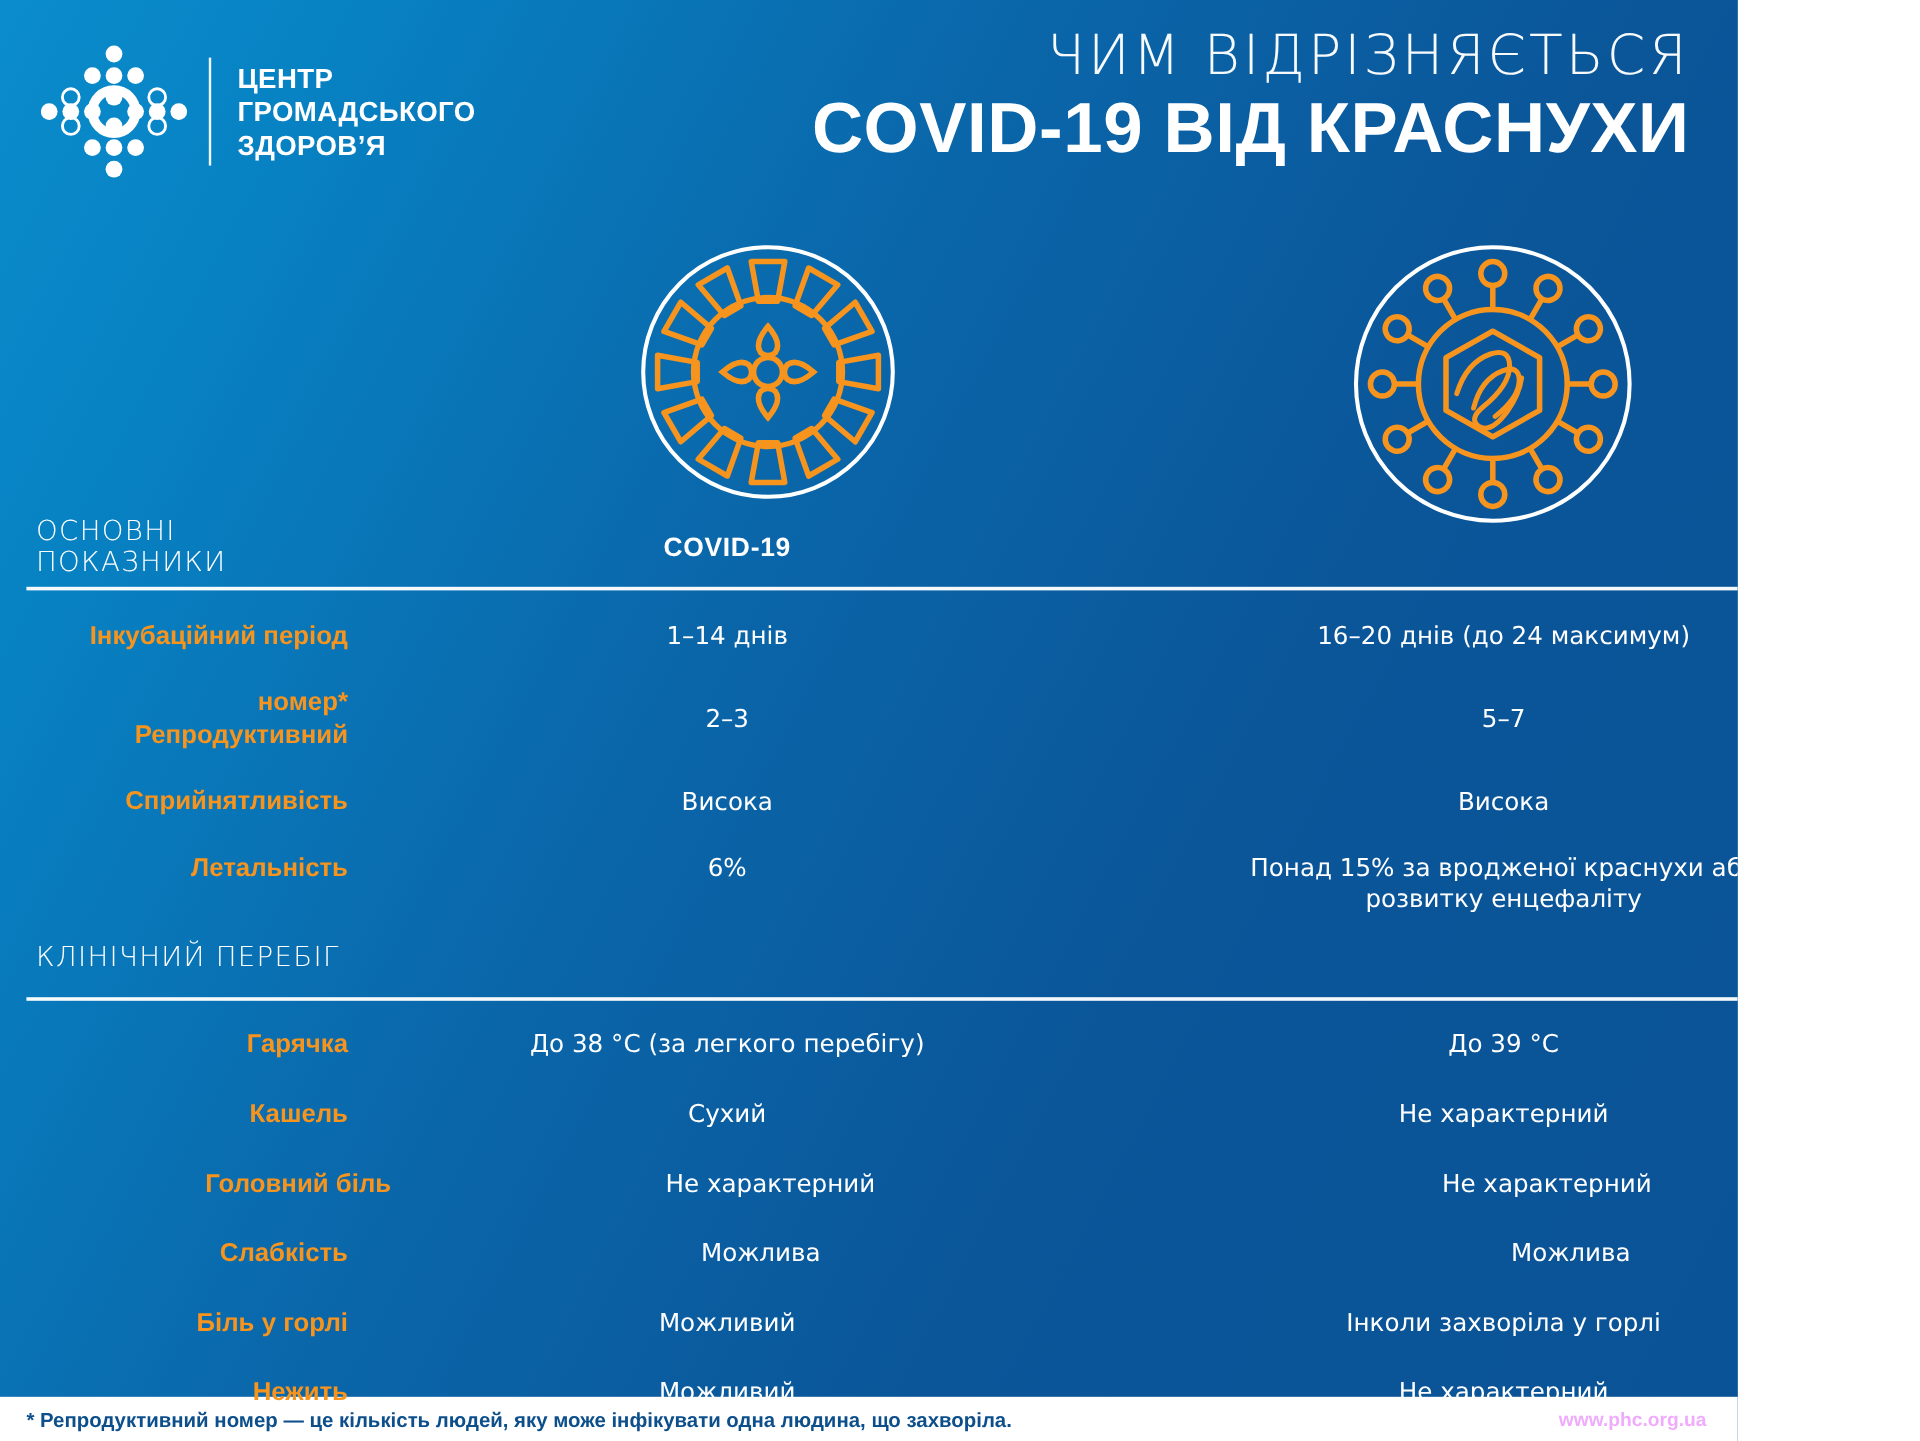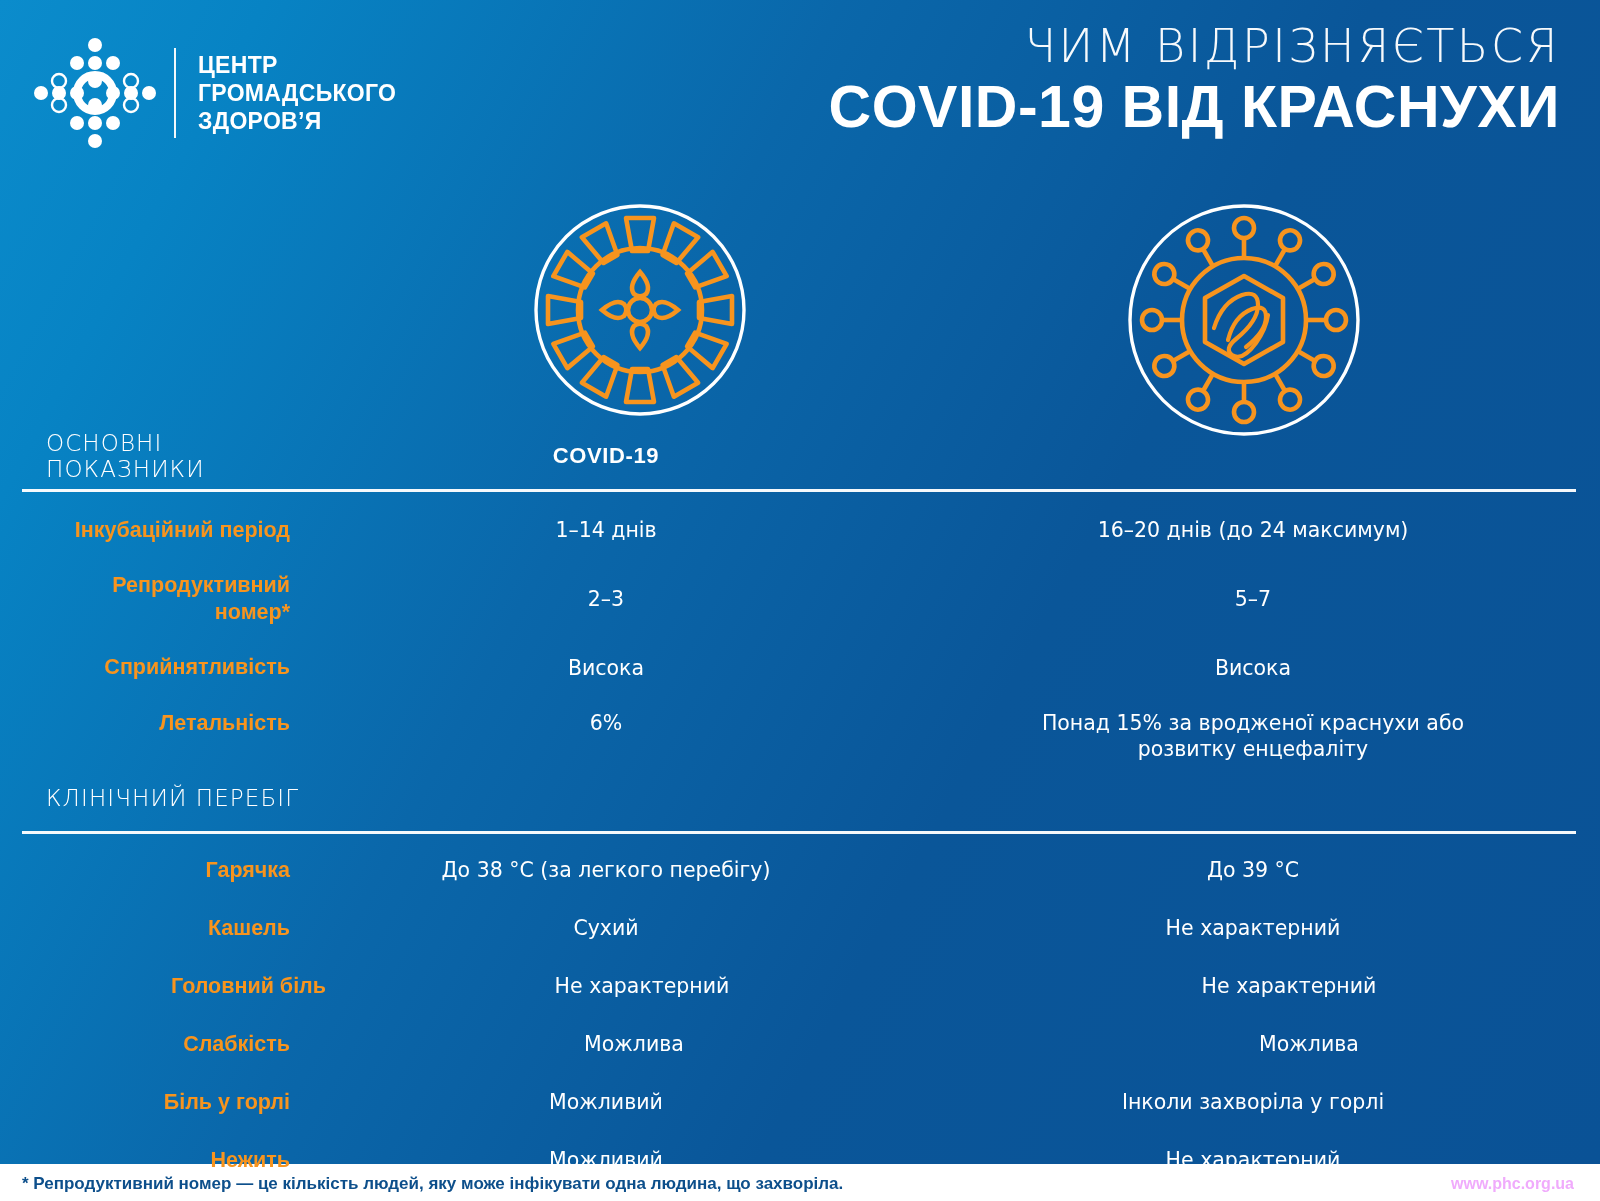--- a/index.html
+++ b/index.html
@@ -5,21 +5,21 @@
   html, body {
     margin: 0;
     padding: 0;
     background: #ffffff;
   }
   body {
     font-family: "Liberation Sans", "DejaVu Sans", sans-serif;
   }
   #poster {
     position: relative;
-    width: 1600px;
+    width: 1448px;
     height: 1201px;
     overflow: hidden;
     background: #0a5499;
   }
   .bg {
     position: absolute;
     left: 0; top: 0;
     width: 1600px;
     height: 1164px;
     background: linear-gradient(118deg, #0b8ccc 0%, #0783c4 12%, #0a67aa 38%, #0a5699 62%, #0a5296 100%);
@@ -140,21 +140,21 @@
 
   .section-row { height: 48px; }
   .section-title {
     color: #ffffff;
     font-size: 23px;
     letter-spacing: 1.1px;
     text-transform: uppercase;
     font-family: "DejaVu Sans", sans-serif;
     font-weight: 300;
     text-align: left;
-    padding-left: 46px;
+    padding-left: 30px;
     width: 306px;
     flex: 0 0 306px;
     box-sizing: border-box;
   }
   .col-head {
     color: #ffffff;
     font-size: 22px;
     font-weight: bold;
     letter-spacing: .6px;
     text-transform: uppercase;
@@ -340,22 +340,22 @@
     <div class="divider"></div>
 
     <div class="row data-row" style="margin-top:10px;">
       <div class="c-label label">Інкубаційний період</div>
       <div class="c-a val">1–14 днів</div>
       <div class="c-b val">16–20 днів (до 24 максимум)</div>
     </div>
 
     <div class="row data-row" style="margin-top:8px;">
       <div class="c-label label">
+          <span style="display:block;">номер*</span>
           <span style="display:block;">Репродуктивний</span>
-          <span style="display:block;">номер*</span>
         </div>
       <div class="c-a val">2–3</div>
       <div class="c-b val">5–7</div>
     </div>
 
     <div class="row data-row" style="margin-top:8px;">
       <div class="c-label label">Сприйнятливість</div>
       <div class="c-a val">Висока</div>
       <div class="c-b val">Висока</div>
     </div>

